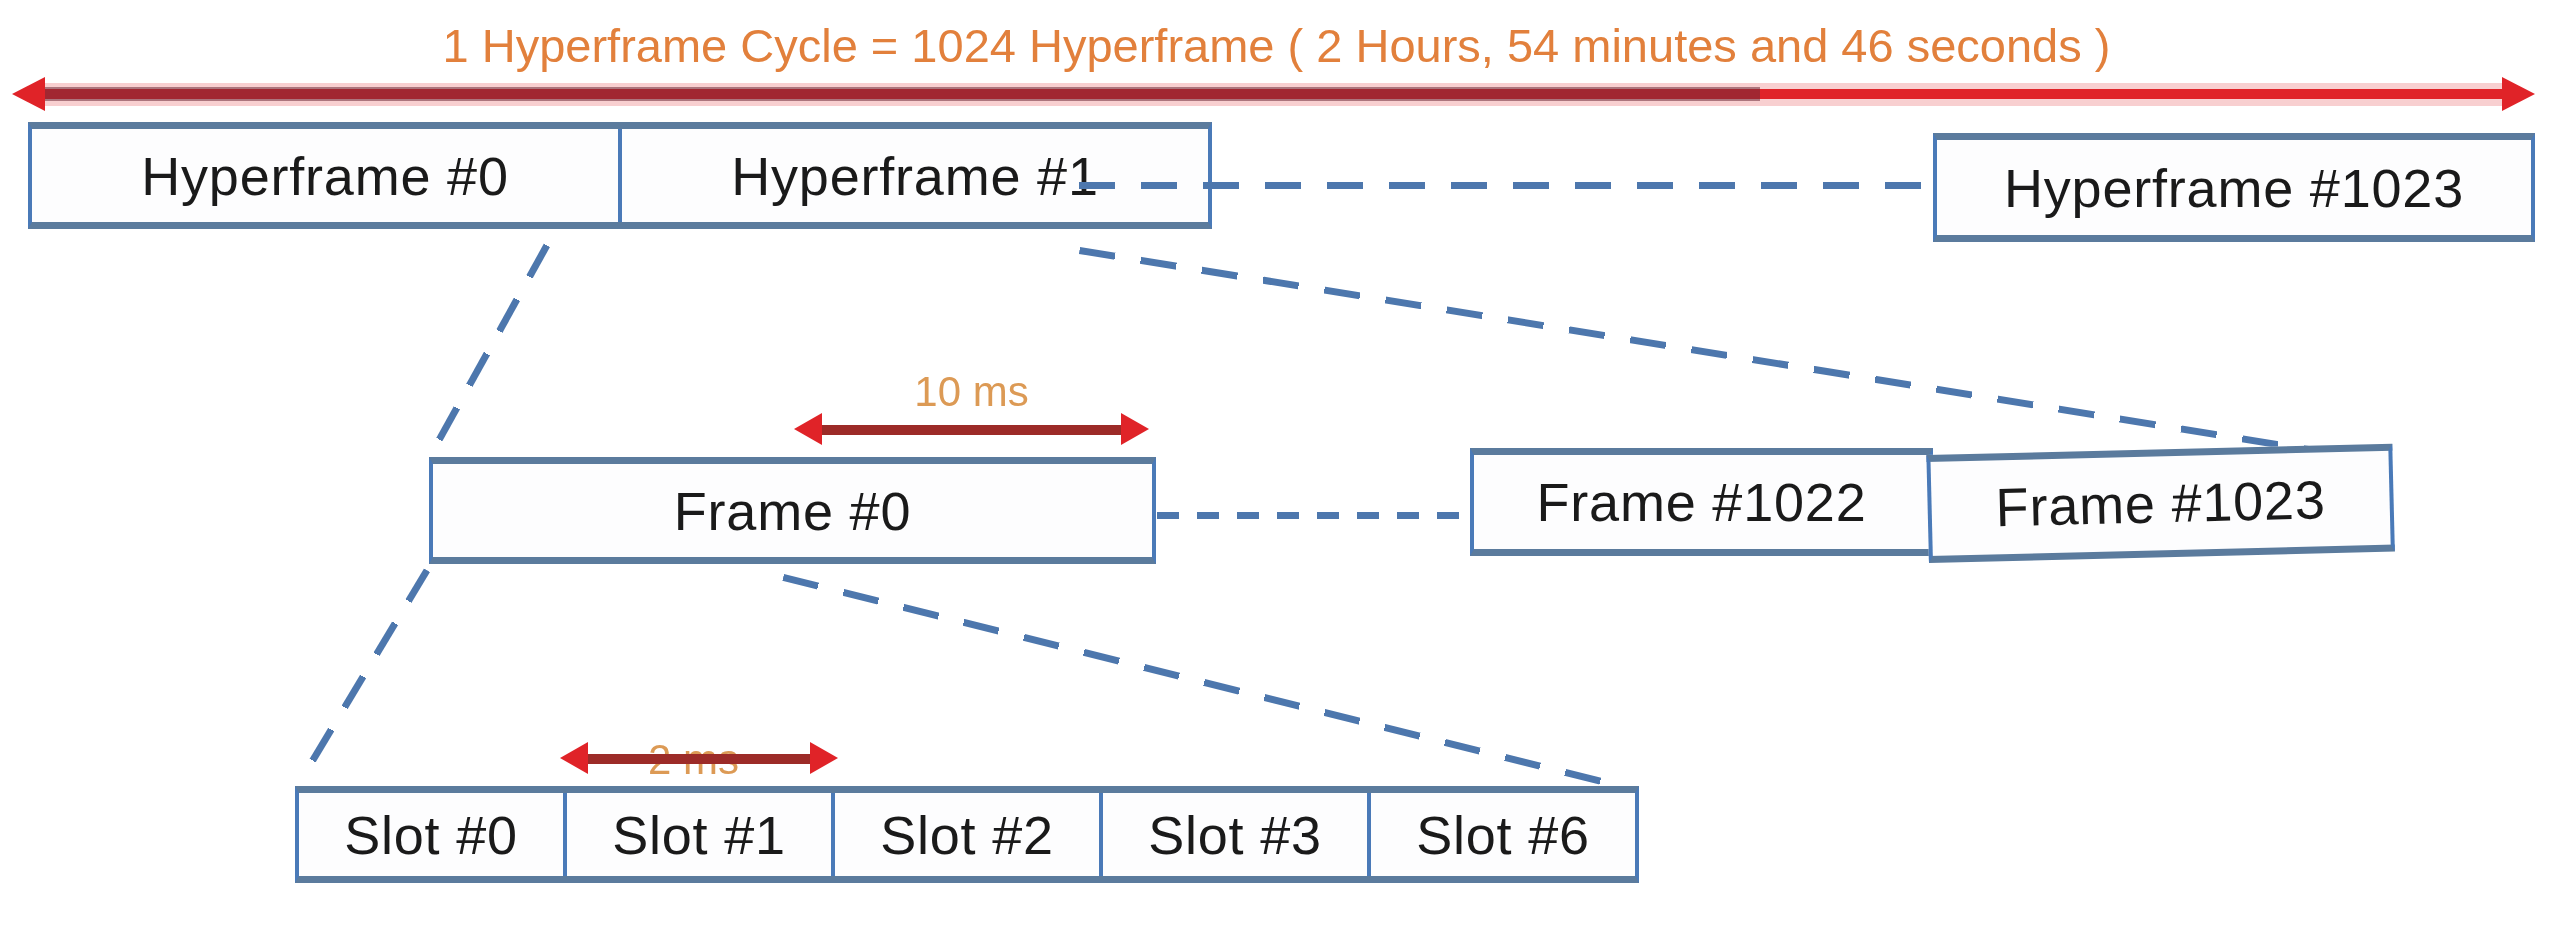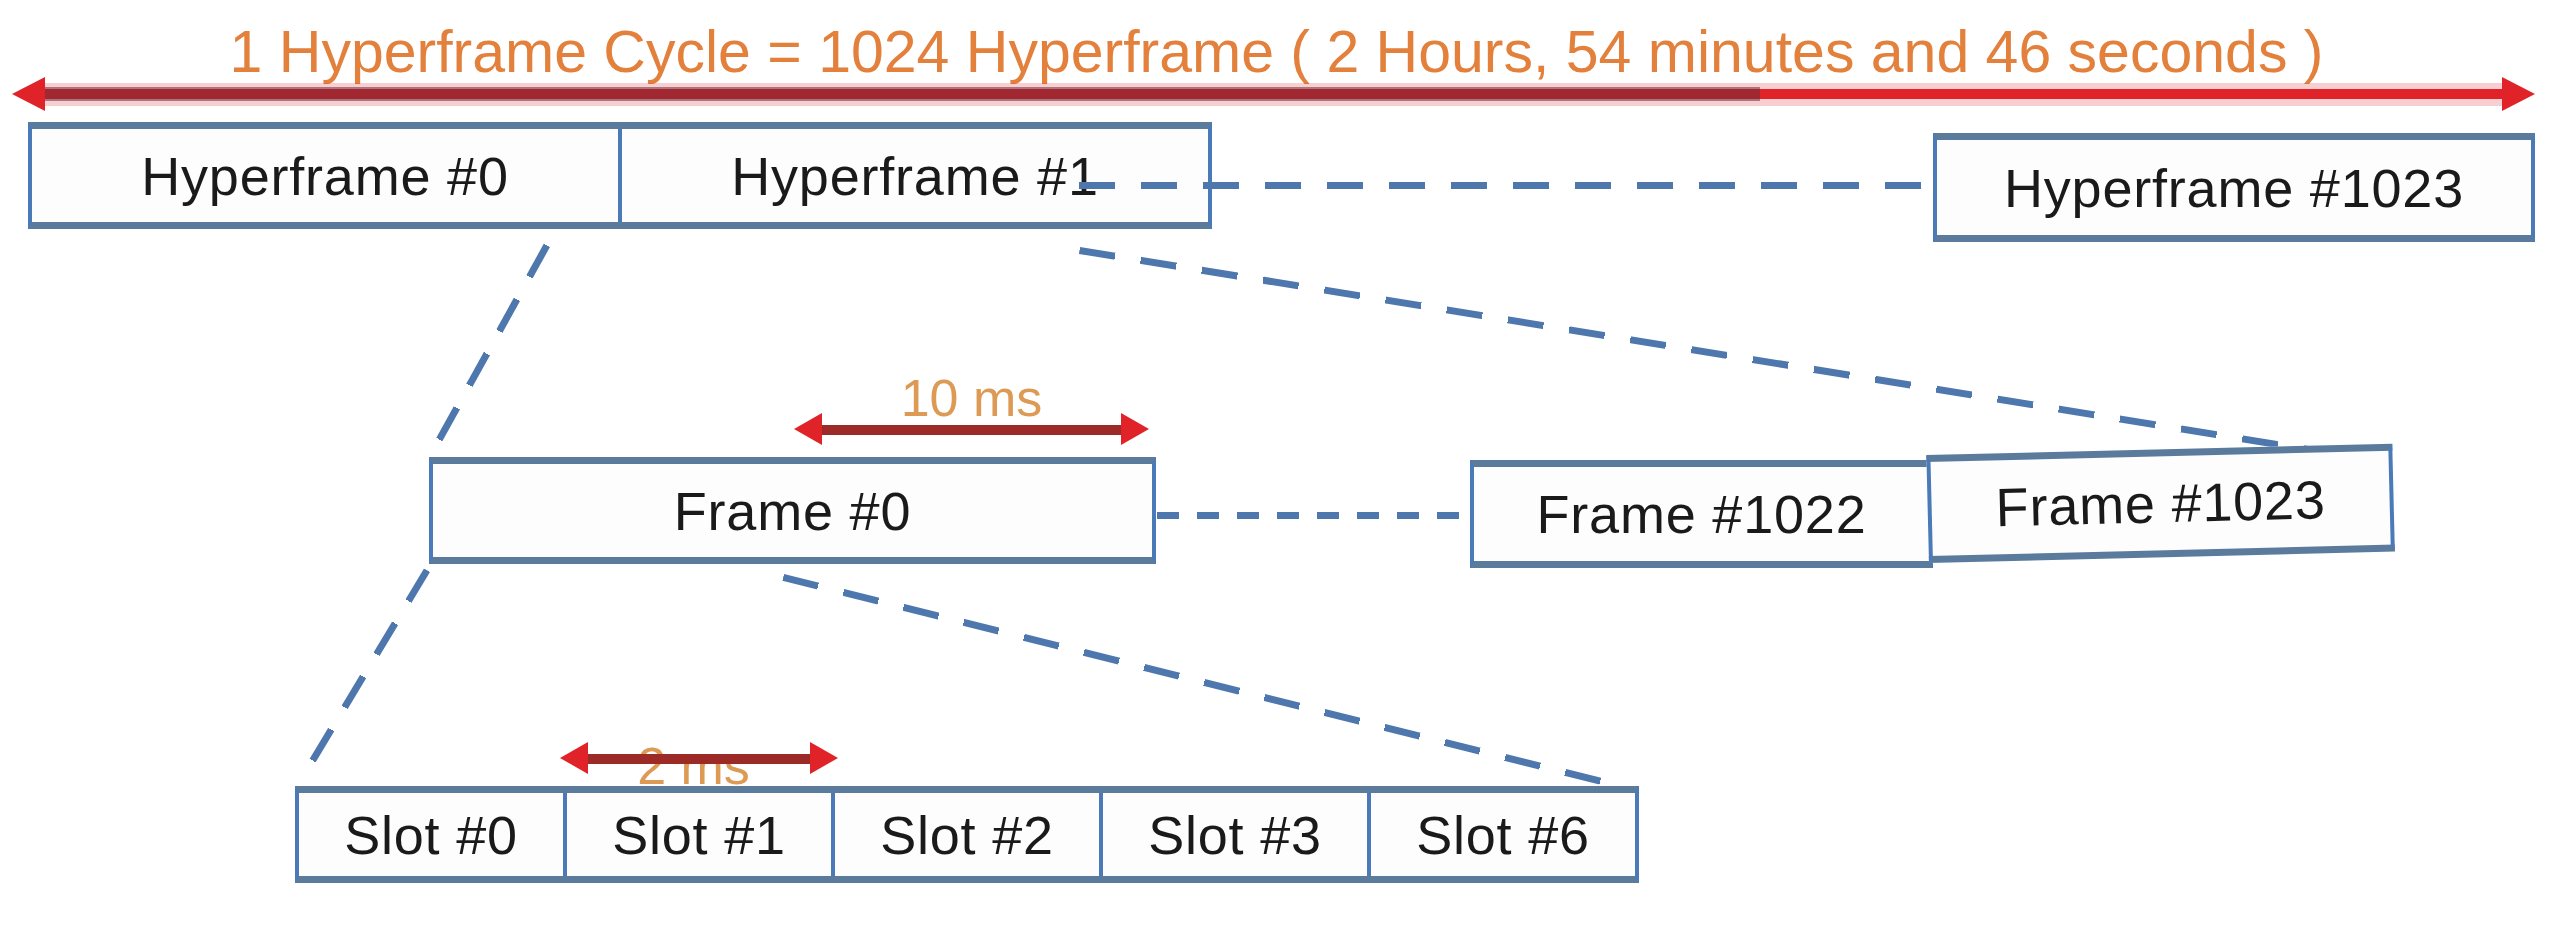--- a/index.html
+++ b/index.html
@@ -8,21 +8,21 @@
     width: 2576px;
     height: 942px;
     background: #ffffff;
     font-family: "Liberation Sans", sans-serif;
     overflow: hidden;
   }
   .title {
     position: absolute;
     left: 0; top: 18px; width: 2553px;
     text-align: center;
-    font-size: 59px;
+    font-size: 47px;
     color: var(--accent_orange);
     white-space: nowrap;
   }
   
   .box-row {
     position: absolute;
     display: flex;
     box-sizing: border-box;
     background: #fdfdfe;
     border: 4.9px solid var(--box_border_blue);
@@ -65,21 +65,21 @@
     position: absolute; left: 33px; top: 87px; width: 1727px; height: 14px;
     background: rgba(110, 44, 56, 0.55);
   }
   .ah { position: absolute; width: 0; height: 0; }
   .ah-left-main  { left: 11.5px;  top: 77px; border-top: 17px solid transparent; border-bottom: 17px solid transparent; border-right: 33px solid var(--arrow_red); }
   .ah-right-main { left: 2502px; top: 77px; border-top: 17px solid transparent; border-bottom: 17px solid transparent; border-left: 33px solid var(--arrow_red); }
   
   .ms-label {
     position: absolute;
     text-align: center;
-    font-size: 52px;
+    font-size: 42px;
     color: var(--label_orange);
     white-space: nowrap;
   }
   .shaft-sm { position: absolute; height: 9.8px; background: var(--arrow_dark_red); }
   .ah-sm-l { border-top: 16.4px solid transparent; border-bottom: 16.4px solid transparent; border-right: 28px solid var(--arrow_red); }
   .ah-sm-r { border-top: 16.4px solid transparent; border-bottom: 16.4px solid transparent; border-left: 28px solid var(--arrow_red); }
 </style>
 </head>
 <body>
 
@@ -106,21 +106,21 @@
   <div class="dash" style="left:1080px; top:247px; width:1326px; transform:rotate(9.2deg);"></div>
 
   <div class="ms-label" style="left:808px; top:368px; width:327px;">10 ms</div>
   <div class="shaft-sm" style="left:820px; top:425px; width:304px;"></div>
   <div class="ah ah-sm-l" style="left:794px; top:413px;"></div>
   <div class="ah ah-sm-r" style="left:1121px; top:413px;"></div>
 
   <div class="box-row" style="left:429px; top:457px; width:727px; height:107px;">
     <div class="cell">Frame #0</div>
   </div>
-  <div class="box-row" style="left:1470px; top:460px; width:463px; height:108px;">
+  <div class="box-row" style="left:1470px; top:448px; width:463px; height:108px;">
     <div class="cell">Frame #1022</div>
   </div>
   <div class="box-row tilted" style="left:1929px; top:455px; width:466px; height:108px;">
     <div class="cell">Frame #1023</div>
   </div>
 
   <div class="dash dash-sm" style="left:1157px; top:512px; width:316px;"></div>
   <div class="dash" style="left:430px; top:572px; width:245px; transform:rotate(121deg);"></div>
   <div class="dash" style="left:784px; top:574px; width:867px; transform:rotate(14deg);"></div>
 

